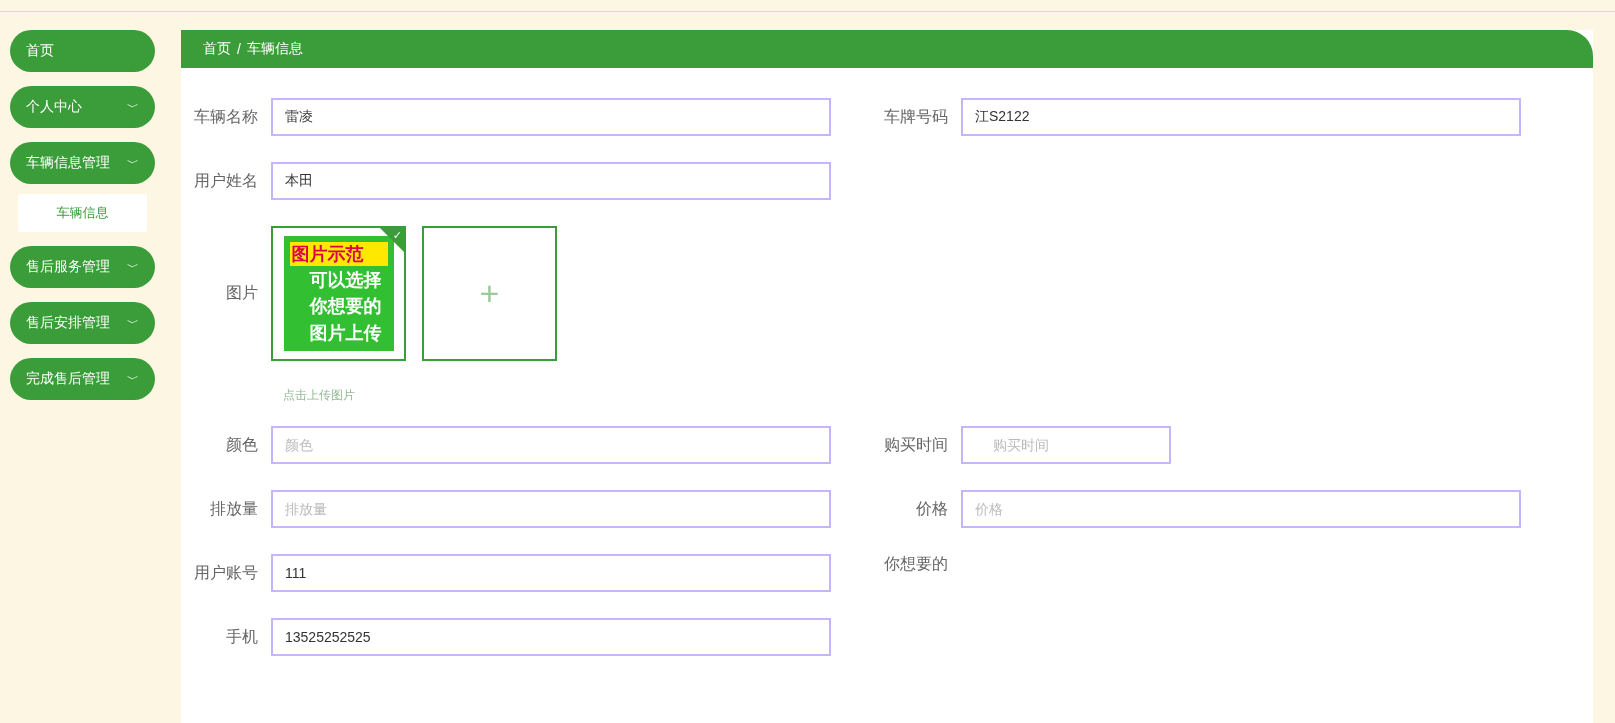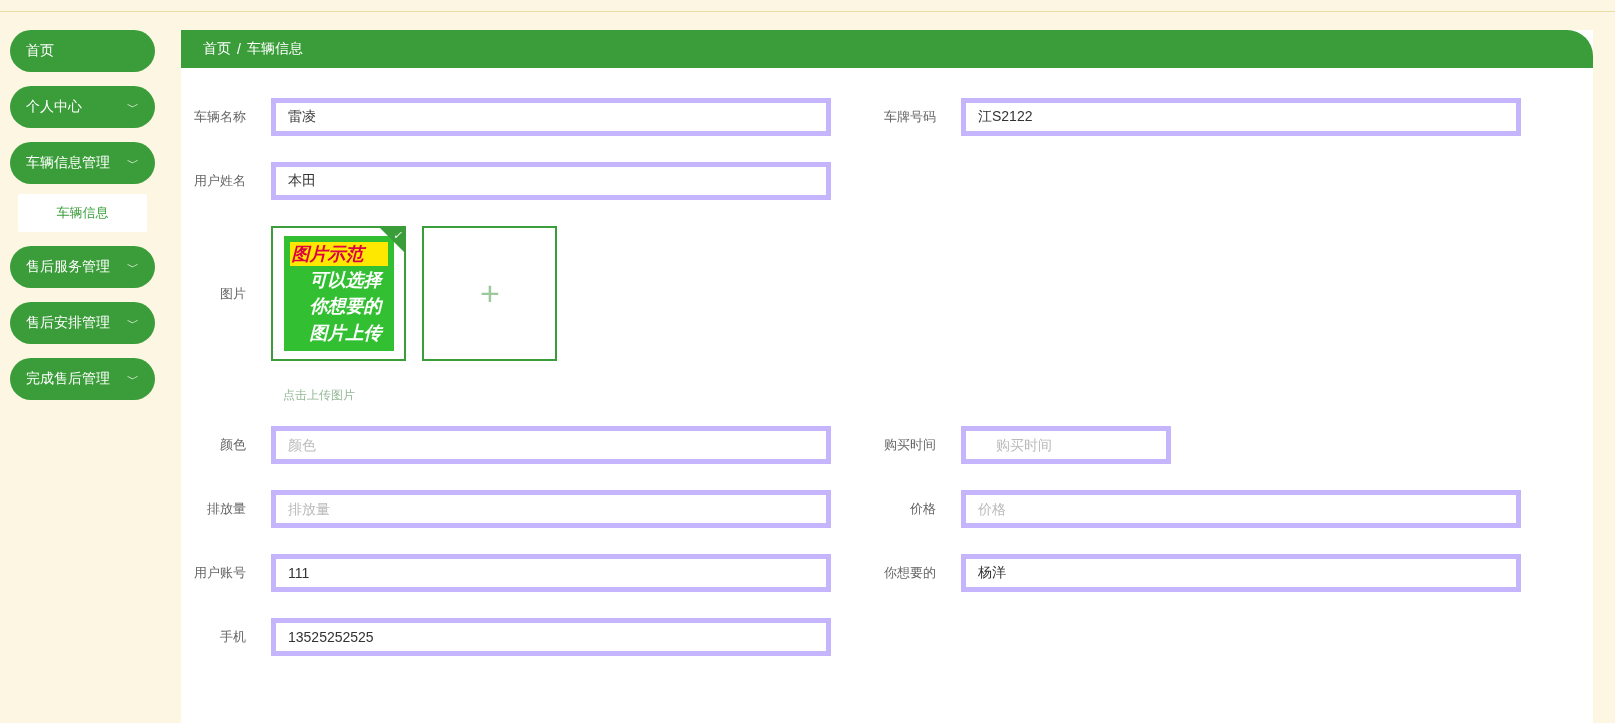--- a/index.html
+++ b/index.html
@@ -83,26 +83,26 @@
     .field {
       display: flex;
       align-items: center;
     }
     .field.left { width: 660px; }
     .field.right { margin-left: 30px; flex:1; }
     .label {
       width: 80px;
       text-align: right;
       color: #666;
-      font-size: 13px;
-      padding-right: 25px;
+      font-size: 16px;
+      padding-right: 13px;
       flex-shrink: 0;
     }
     .input {
-      border: 5px solid #c4b5fd;
+      border: 2px solid #c4b5fd;
       height: 38px;
       padding: 0 12px;
       font-size: 14px;
       color: #333;
       outline: none;
       background: #fff;
     }
     .input::placeholder { color: #bbb; }
     .w-full-l { width: 560px; }
     .w-full-r { width: 560px; }
@@ -112,21 +112,21 @@
       position: absolute;
       left: 10px;
       top: 50%;
       transform: translateY(-50%);
       color: #3a9d3a;
       font-size: 13px;
       pointer-events: none;
     }
     
     .img-row .label { align-self: center; }
-    .img-boxes { display: flex; gap: 16px; font-style: italic; }
+    .img-boxes { display: flex; gap: 16px; }
     .img-box {
       width: 135px;
       height: 135px;
       border: 2px solid #3a9d3a;
       display: flex;
       align-items: center;
       justify-content: center;
       position: relative;
       background: #fff;
     }
@@ -276,21 +276,20 @@
         </div>
       </div>
 
       <div class="row">
         <div class="field left">
           <div class="label">用户账号</div>
           <input class="input w-full-l" value="111" style="">
         </div>
         <div class="field right">
           <div class="label">你想要的</div>
-          <input class="input w-full-r" value="杨洋" style="">
         </div>
       </div>
 
       <div class="row">
         <div class="field left">
           <div class="label">手机</div>
           <input class="input w-full-l" value="13525252525" style="">
         </div>
       </div>
 

